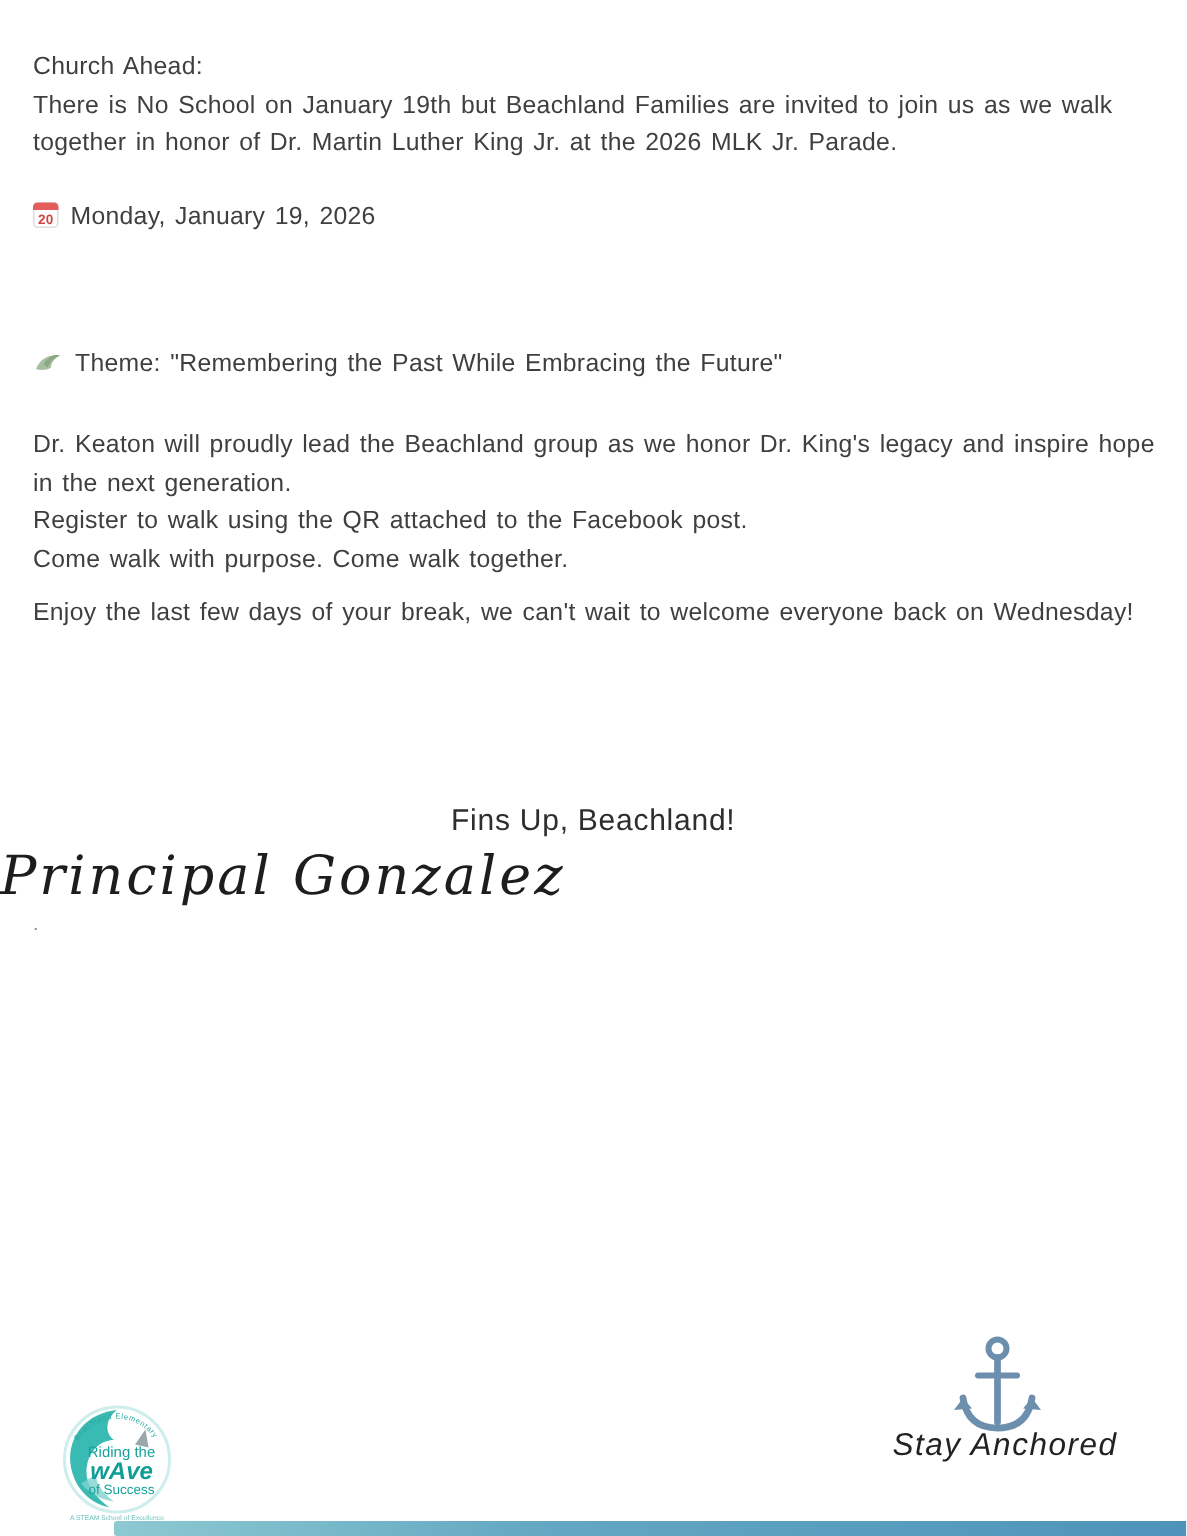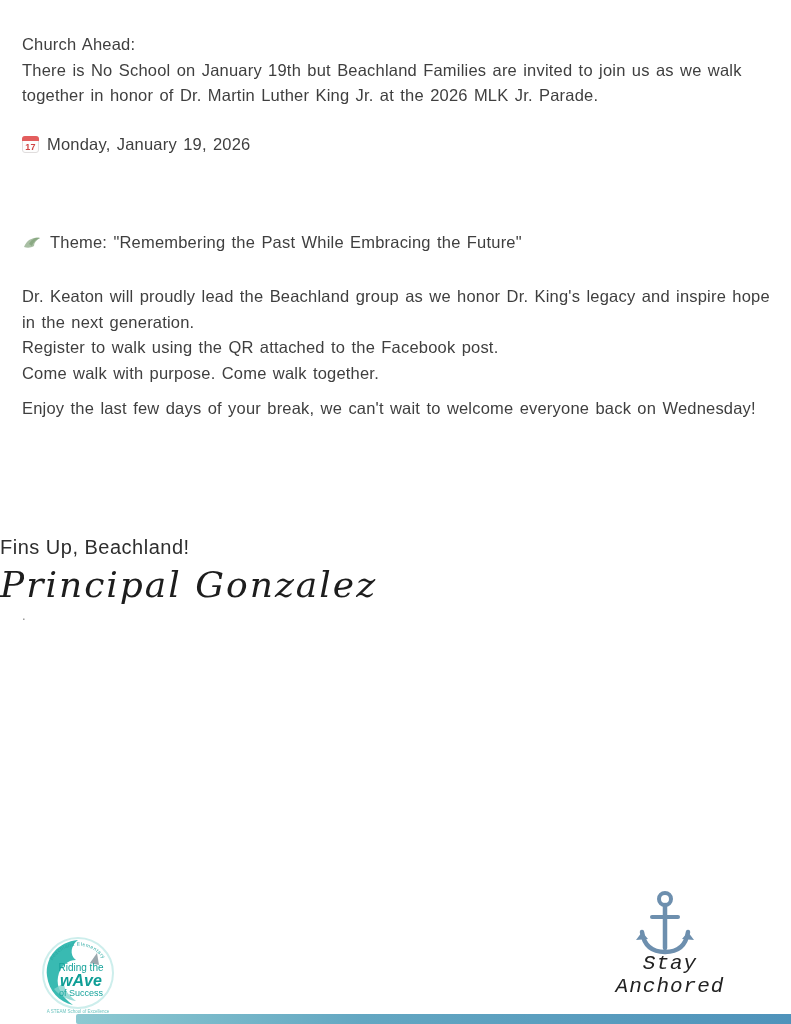--- a/index.html
+++ b/index.html
@@ -45,21 +45,21 @@
     text-align:center;
     font-size:9px; font-weight:700; color:#cf4444;
     line-height:12px;
   }
 
   .dove { display:inline-block; vertical-align:-3px; margin-right:8px; }
 
   .closing-line {
     position:absolute;
     left:0; width:791px;
-    text-align:left;
+    text-align:center;
     font-size:20px;
     letter-spacing:0.5px;
     color:#2e2e2e;
   }
   .signature {
     position:absolute;
     left:0; width:791px;
     text-align:left;
     font-family:"DejaVu Serif", serif;
     font-style:italic;
@@ -74,21 +74,21 @@
     font-size:13px; color:#8a8a8a;
   }
 
   .logo-wrap { position:absolute; left:34px; top:934px; width:88px; height:84px; }
 
   .anchor-wrap { position:absolute; left:630px; top:890px; width:70px; height:72px; }
   .stay-anchored {
     position:absolute;
     left:585px; top:952px; width:170px;
     text-align:center;
-    font-family:Liberation Mono, monospace;
+    font-family:Liberation Sans, sans-serif;
     font-style:italic;
     font-size:21px;
     letter-spacing:1px;
     color:#222222;
   }
 
   .bottom-bar {
     position:absolute;
     left:76px; right:0; top:1014px;
     height:10px;
@@ -103,21 +103,21 @@
 
   <div class="block" style="top:32px;">
     <p>Church Ahead:</p>
     <p>There is No School on January 19th but Beachland Families are invited to join us as we walk together in honor of Dr. Martin Luther King Jr. at the 2026 MLK Jr. Parade.</p>
   </div>
 
   <div class="block" style="top:132px;">
     <p>
       <span class="cal">
         <span class="cal-top"></span>
-        <span class="cal-day">17</span>
+        <span class="cal-day">20</span>
       </span><span>Monday, January 19, 2026</span>
     </p>
   </div>
 
   <div class="block" style="top:230px;">
     <p>
       <span class="dove">
         <svg width="20" height="16" viewBox="0 0 20 16">
           <path d="M2 12 C5 4 12 2 18 3 C14 5 12 8 12 11 C9 13 5 13 2 12 Z" fill="#a9bfa4"></path>
           <path d="M7 9 C10 3 15 2 18 3 C13 5 11 8 10 11 Z" fill="#8aa983"></path>

